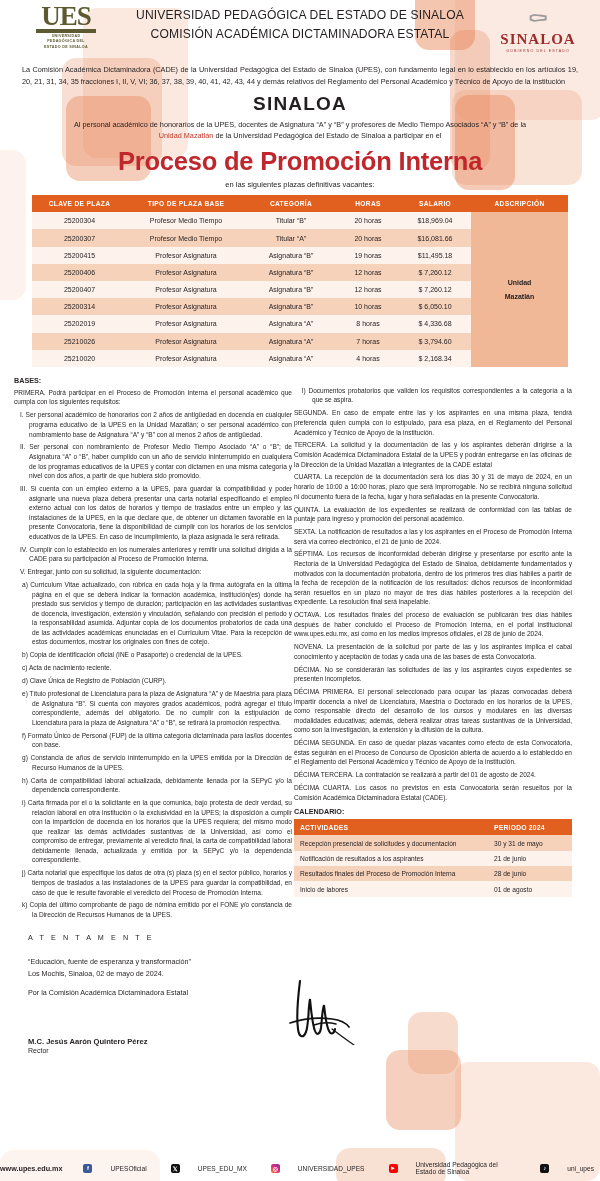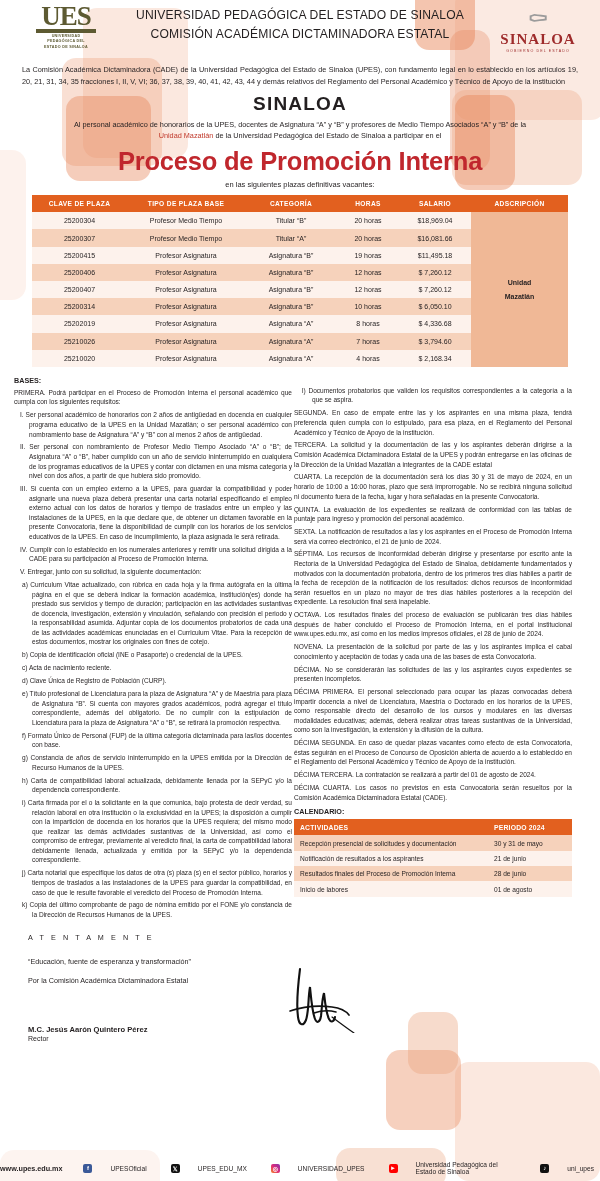--- a/index.html
+++ b/index.html
@@ -340,20 +340,21 @@
             <td class="r">01 de agosto</td>
           </tr>
         </tbody>
       </table>
     </div>
   </div>
 
   <div class="sign">
     <div class="atte">A T E N T A M E N T E</div>
     <div class="lema">“Educación, fuente de esperanza y transformación”</div>
+    <div class="place">Los Mochis, Sinaloa, 02 de mayo de 2024.</div>
     <div class="porla">Por la Comisión Académica Dictaminadora Estatal</div>
     <div class="sigwrap">
       <svg class="sigsvg" width="120" height="66" viewBox="0 0 120 66">
         <path d="M46 2 C44 18 42 36 44 50 C45 58 49 60 52 53 C55 44 54 30 56 20 C57 30 58 44 61 52 C63 57 66 55 67 49 C68 41 68 32 70 26 C71 35 72 46 75 52 C77 56 80 55 81 50" fill="none" stroke="#111" stroke-width="2.1" stroke-linecap="round"></path>
         <path d="M36 44 C48 40 62 38 78 40 C86 41 92 44 95 48" fill="none" stroke="#111" stroke-width="1.7" stroke-linecap="round"></path>
         <path d="M60 46 C66 44 74 43 82 45" fill="none" stroke="#111" stroke-width="1.5" stroke-linecap="round"></path>
         <path d="M78 50 C86 56 94 62 100 66" fill="none" stroke="#111" stroke-width="1.2" stroke-linecap="round"></path>
       </svg>
     </div>
     <div class="rector-name">M.C. Jesús Aarón Quintero Pérez</div>

